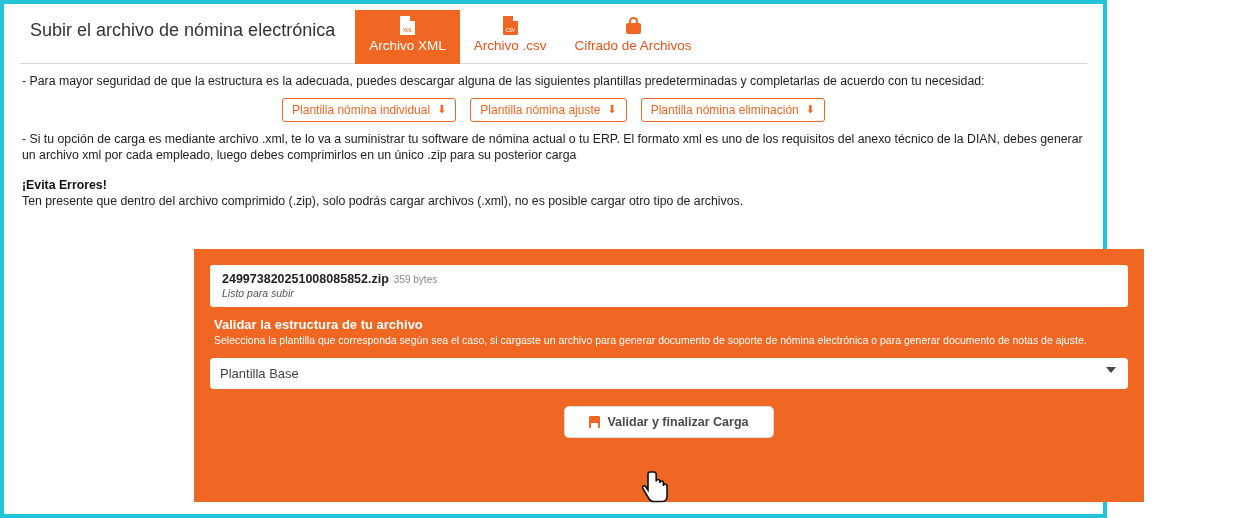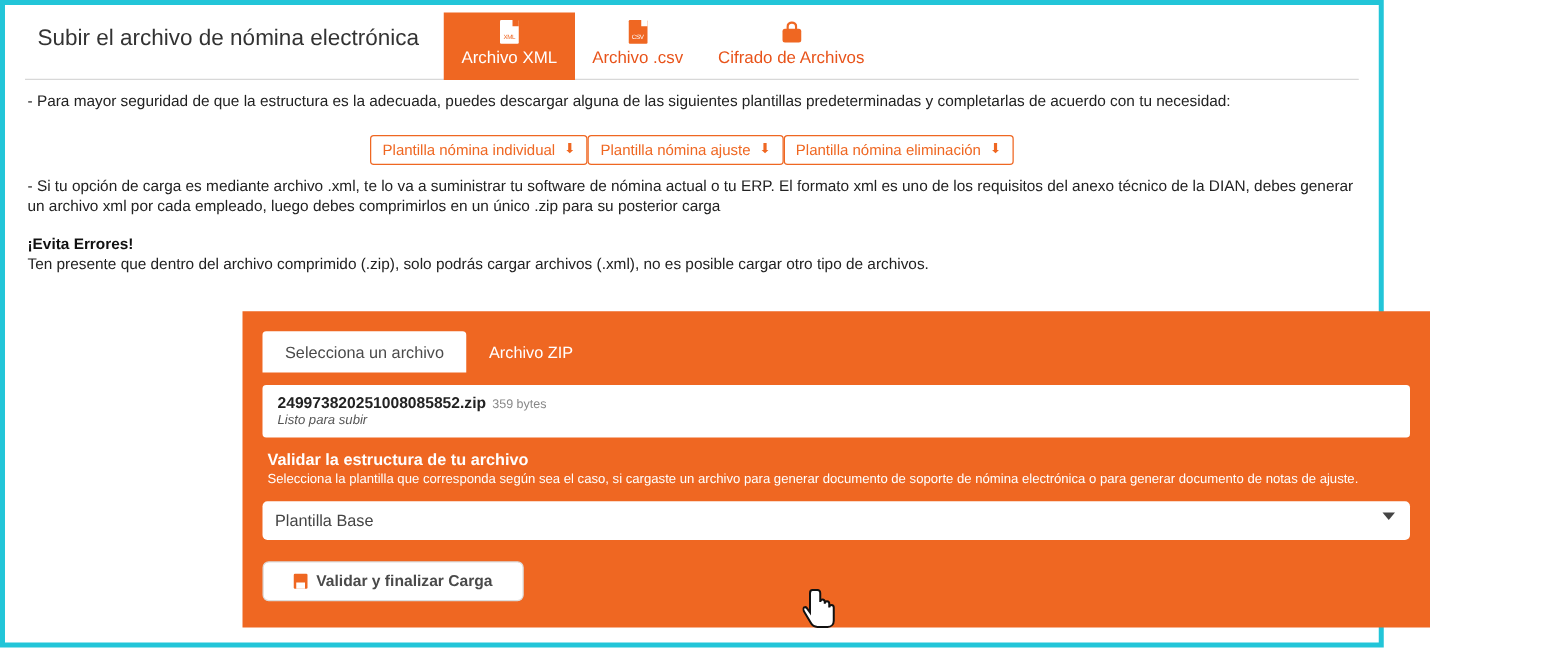--- a/index.html
+++ b/index.html
@@ -102,21 +102,22 @@
   .para {
     font-size: 12.3px;
     color: #222222;
     line-height: 1.35;
     margin: 9px 0 0 0;
     padding: 0 2px;
   }
   .templates-row {
     display: flex;
     justify-content: center;
-    margin-top: 18px;
+    gap: 14px;
+    margin-top: 8px;
     text-align: right;
   }
   .tpl-btn {
     border: 1px solid #ef6722;
     color: #ef6722;
     background: #ffffff;
     font-size: 12px;
     padding: 4px 9px;
     border-radius: 3px;
     display: flex;
@@ -211,20 +212,21 @@
     position: absolute;
     right: 12px; top: 9px;
     width: 0; height: 0;
     border-left: 5px solid transparent;
     border-right: 5px solid transparent;
     border-top: 6px solid #444;
     pointer-events: none;
   }
   .validate-btn-row {
     display: flex;
+    justify-content: center;
     margin-top: 17px;
   }
   .validate-btn {
     background: #ffffff;
     border: 1px solid #dcdcdc;
     border-radius: 5px;
     color: #4a4a4a;
     font-size: 12.5px;
     font-weight: bold;
     padding: 8px 24px;
@@ -310,28 +312,20 @@
         <span class="dl-icon">⬇</span>
       </div>
     </div>
 
     <div class="para">- Si tu opción de carga es mediante archivo .xml, te lo va a suministrar tu software de nómina actual o tu ERP. El formato xml es uno de los requisitos del anexo técnico de la DIAN, debes generar un archivo xml por cada empleado, luego debes comprimirlos en un único .zip para su posterior carga</div>
 
     <div class="warn">¡Evita Errores!</div>
     <div class="warn-sub">Ten presente que dentro del archivo comprimido (.zip), solo podrás cargar archivos (.xml), no es posible cargar otro tipo de archivos.</div>
 
     <div class="panel">
-      <div class="panel-tabs">
-        <div class="ptab active">
-          <span>Selecciona un archivo</span>
-        </div>
-        <div class="ptab">
-          <span>Archivo ZIP</span>
-        </div>
-      </div>
 
       <div class="file-box">
         <div class="file-name">
           <span>249973820251008085852.zip</span><span class="file-size">359 bytes</span>
         </div>
         <div class="file-status">Listo para subir</div>
       </div>
 
       <div class="validate-title">Validar la estructura de tu archivo</div>
       <div class="validate-sub">Selecciona la plantilla que corresponda según sea el caso, si cargaste un archivo para generar documento de soporte de nómina electrónica o para generar documento de notas de ajuste.</div>

